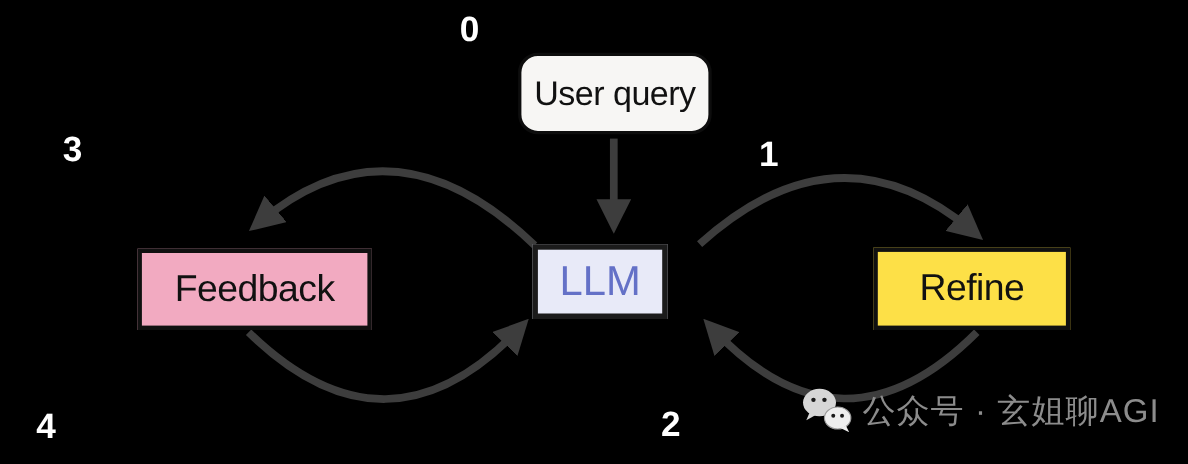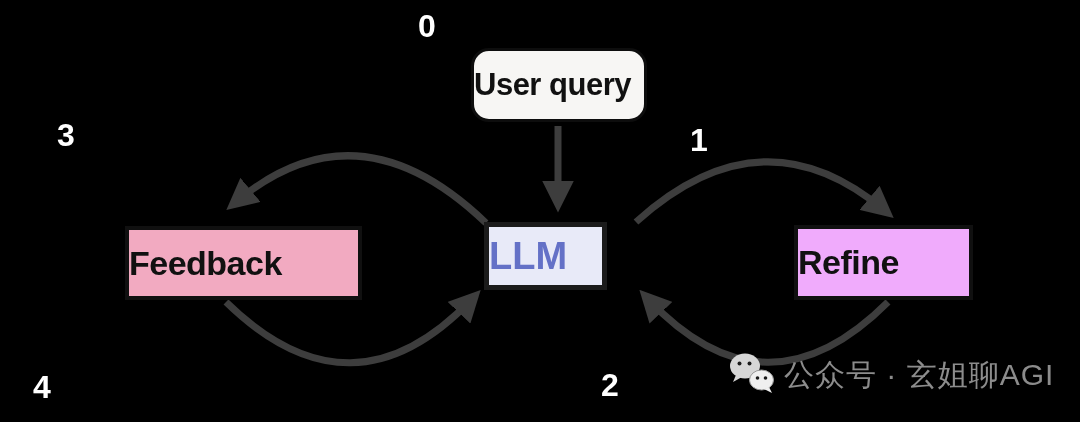--- a/index.html
+++ b/index.html
@@ -6,70 +6,70 @@
   .stage{
     position:relative;
     width:1080px;height:422px;
     background:#000000;
     overflow:hidden;
     font-family:"Liberation Sans","DejaVu Sans",sans-serif;
   }
   .arrow-layer{position:absolute;left:0;top:0;width:1080px;height:422px;}
   .node{
     position:absolute;
-    display:flex;align-items:center;justify-content:flex-start;
+    display:flex;align-items:center;justify-content:center;
     box-sizing:border-box;
-    font-weight:bold;
+    font-weight:normal;
     color:#111111;
   }
   .node-user-query{
     left:471px;top:48px;width:176px;height:74px;
     background:#f7f6f4;
     border:3px solid #0d0d0d;
     border-radius:18px;
     font-size:31px;
     letter-spacing:-0.5px;
   }
   .node-feedback{
-    left:125px;top:226px;width:237px;height:74px;
+    left:125px;top:226px;width:213px;height:74px;
     background:#f2aac1;
     border:4px solid #101010;
     font-size:34px;
     letter-spacing:-0.5px;
   }
   .node-llm{
     left:484px;top:222px;width:123px;height:68px;
     background:#e8eaf8;
     border:5px solid #1b1b1b;
     font-size:38px;
     color:#6471c7;
   }
   .node-refine{
     left:794px;top:225px;width:179px;height:75px;
-    background:#f0abfc;
+    background:#fde047;
     border:4px solid #101010;
     font-size:34px;
     letter-spacing:-0.5px;
   }
   .step-label{
     position:absolute;
     color:#ffffff;
     font-size:32px;
     font-weight:bold;
     line-height:1;
   }
   .step-0{left:418px;top:10px;}
   .step-1{left:690px;top:124px;}
   .step-2{left:601px;top:369px;}
   .step-3{left:57px;top:119px;}
   .step-4{left:33px;top:371px;}
   .watermark{
     position:absolute;
     left:728px;top:352px;
-    display:flex;align-items:flex-end;gap:8px;
+    display:flex;align-items:center;gap:8px;
   }
   .watermark-text{
     color:#8c8c8c;
     font-size:30px;
     font-weight:normal;
     letter-spacing:1px;
     white-space:nowrap;
   }
 </style>
 </head>

